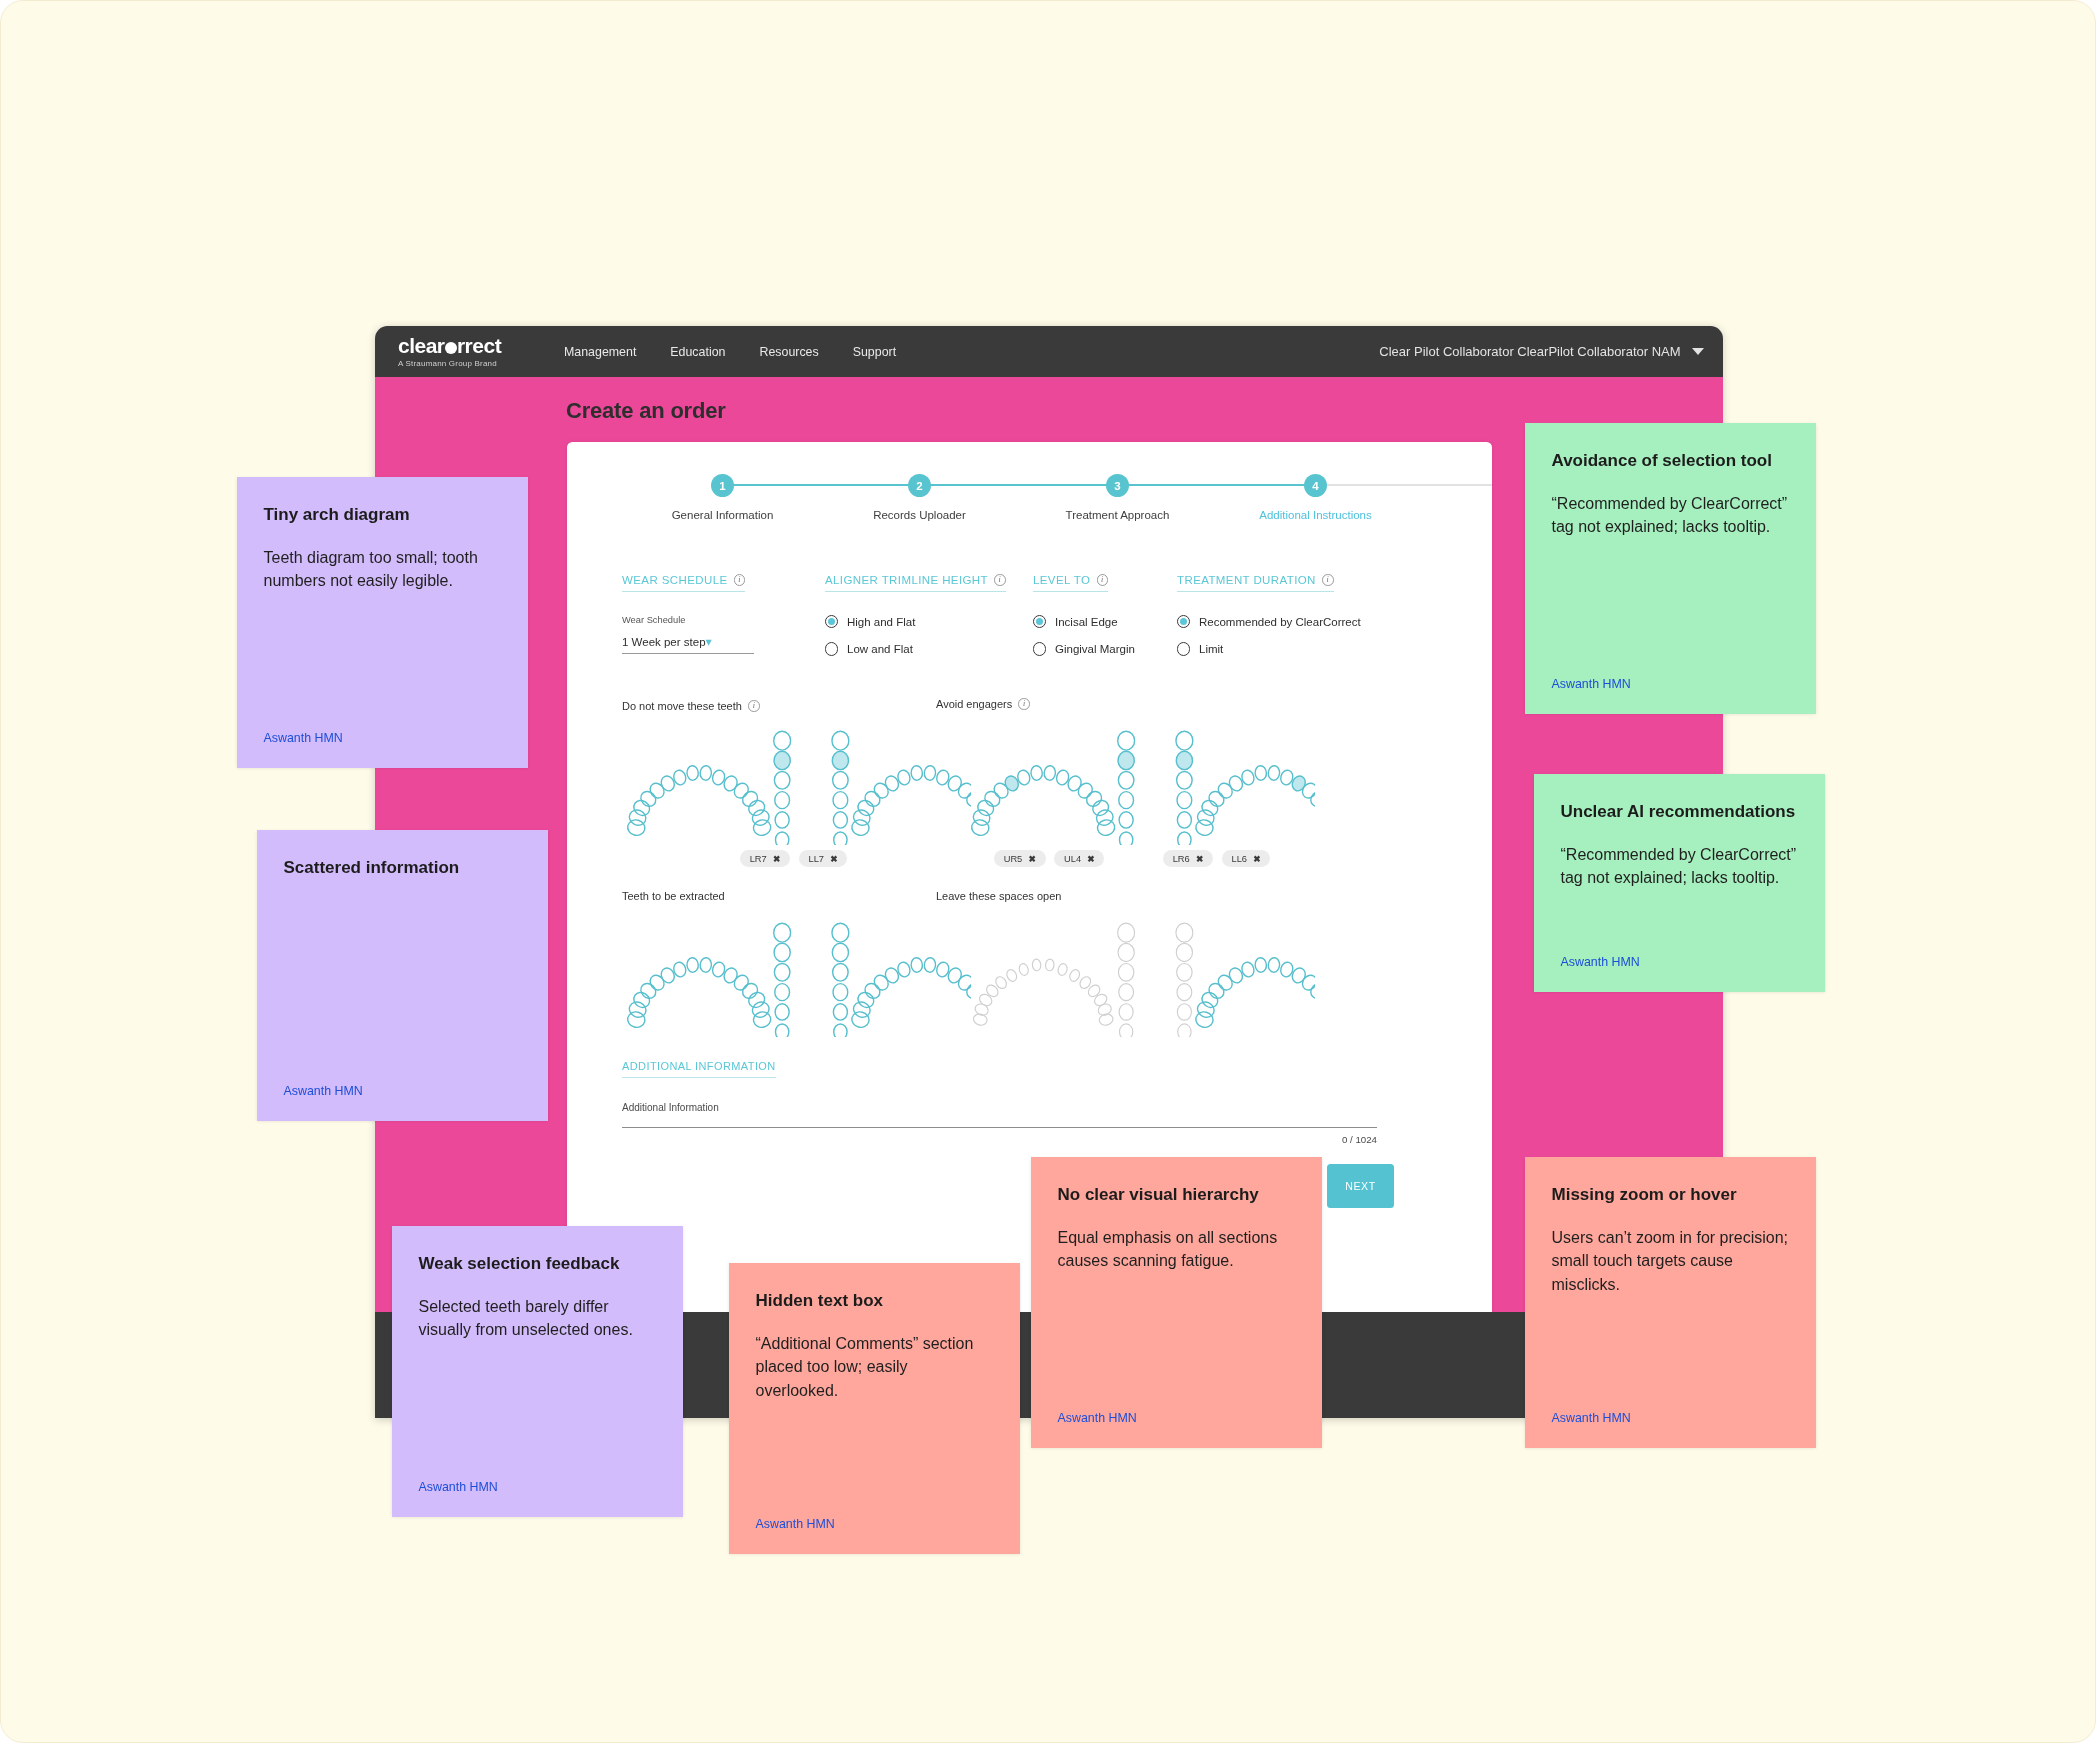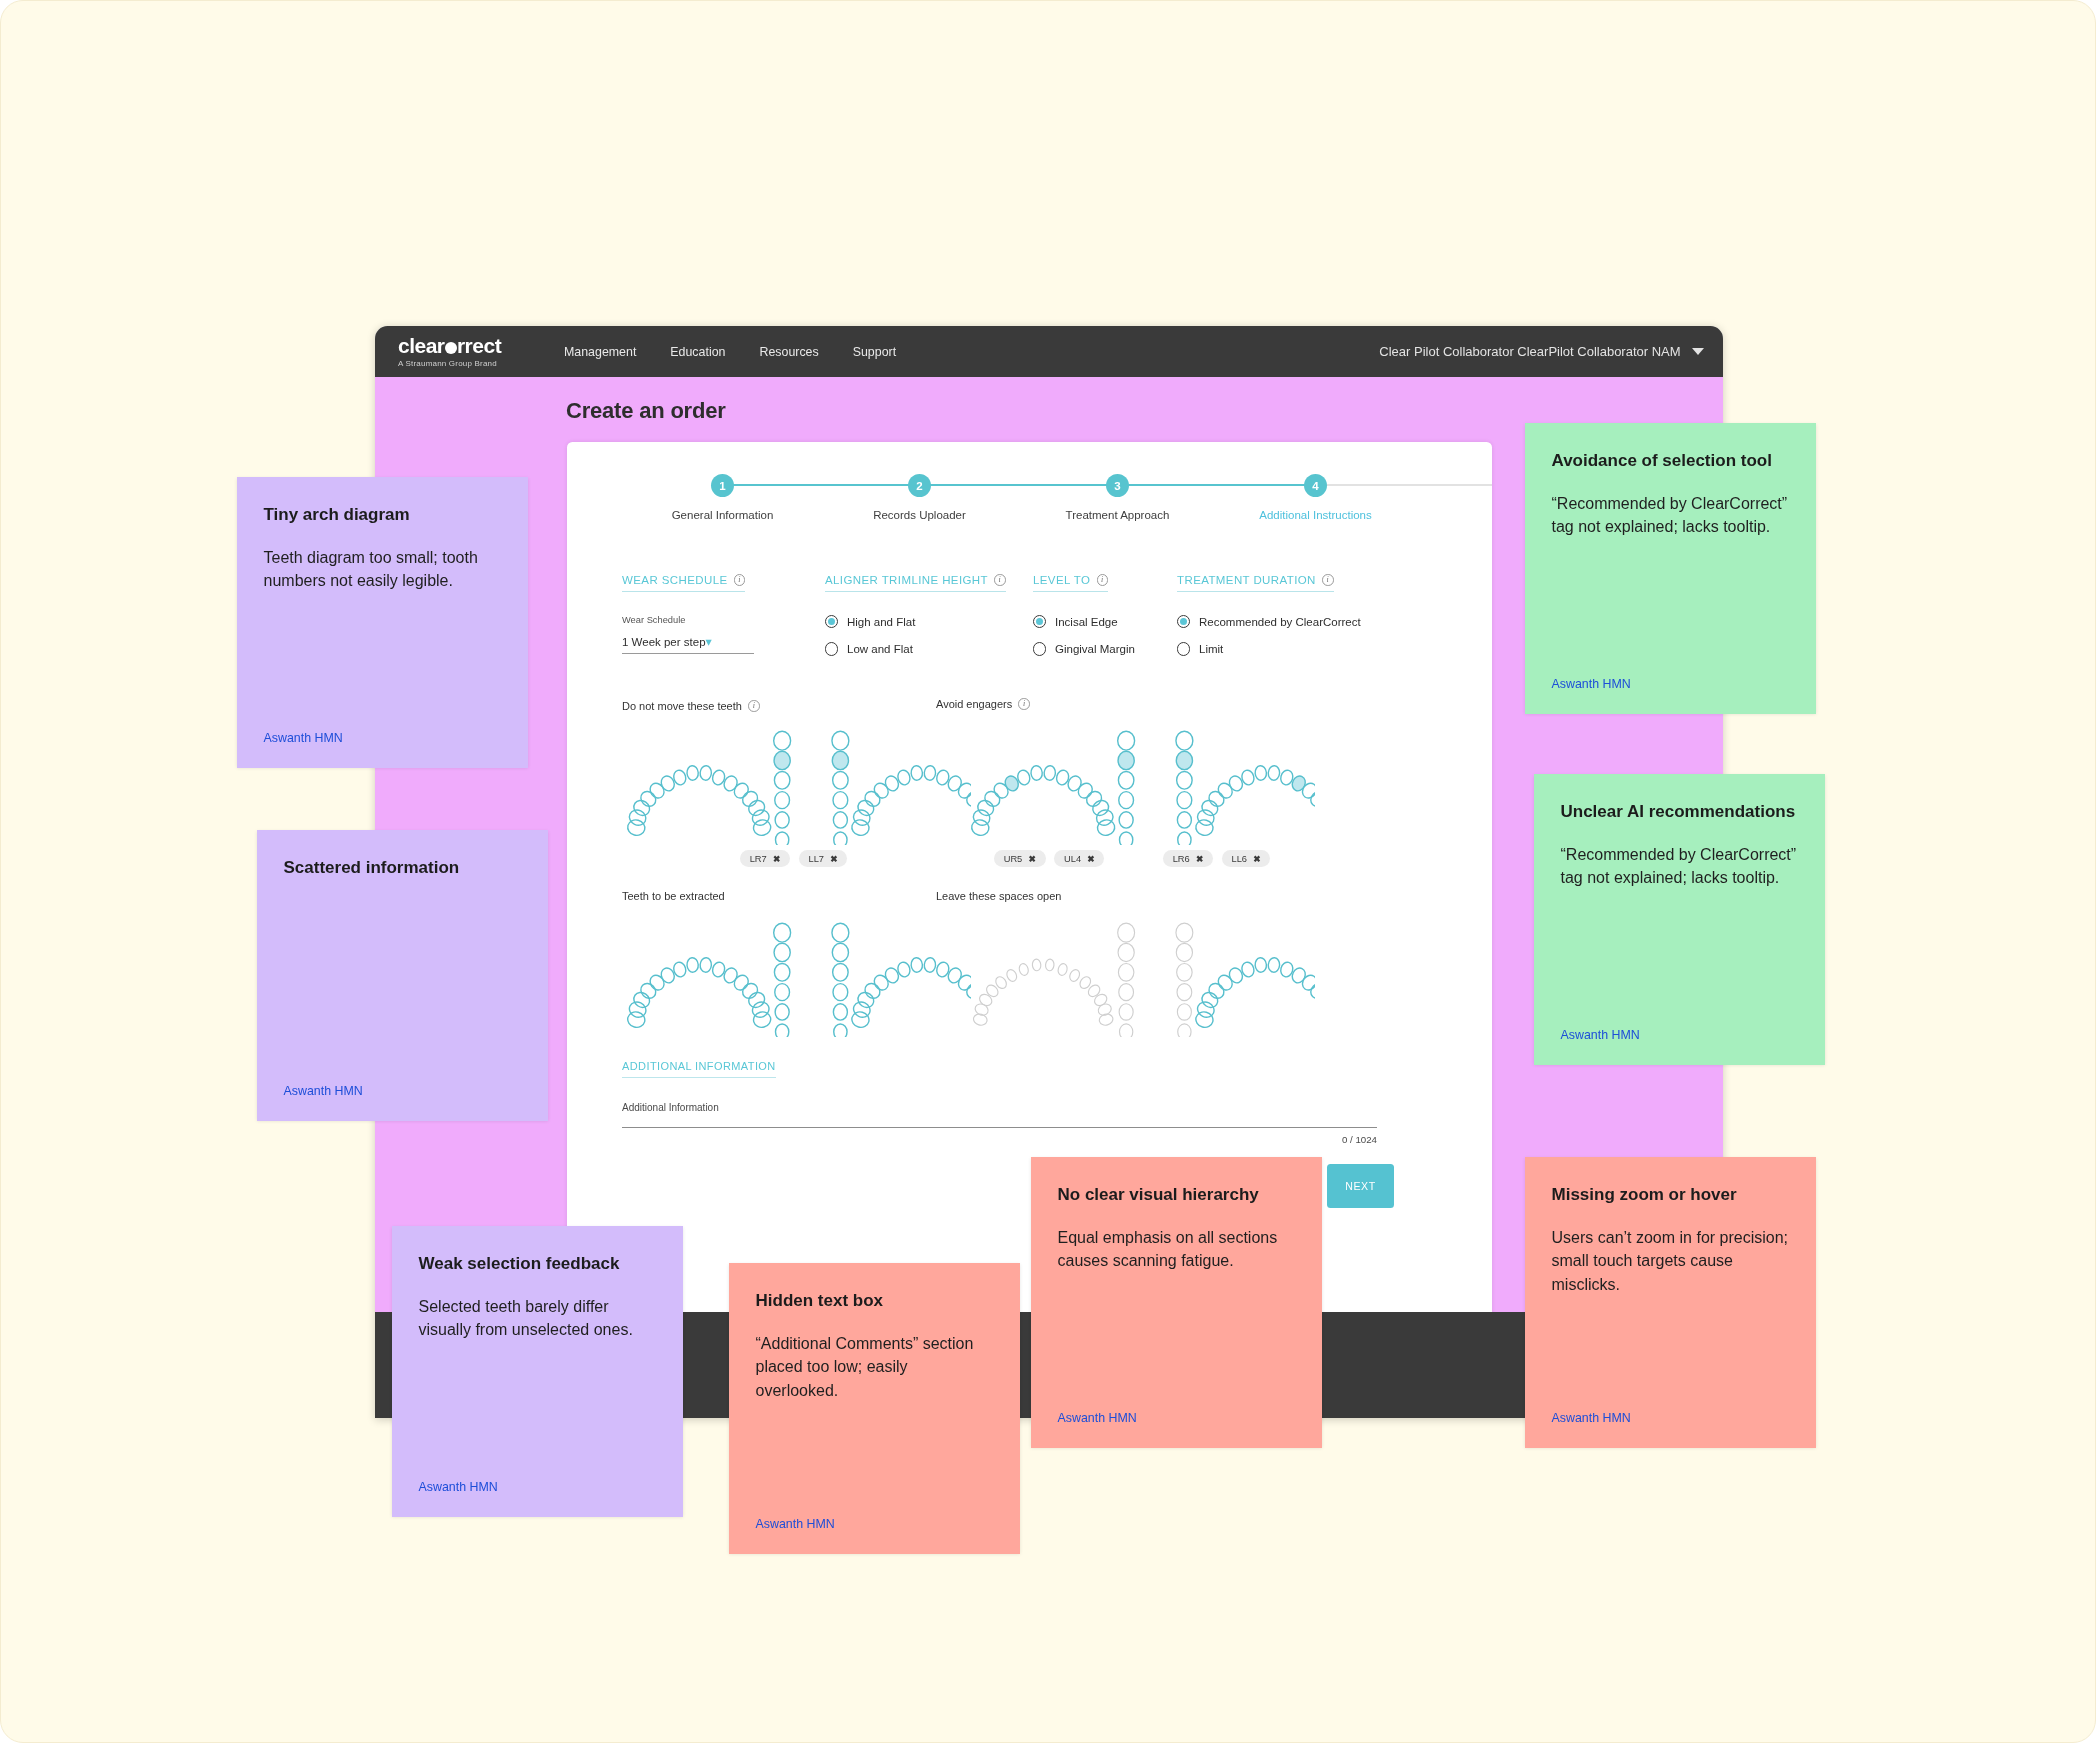--- a/index.html
+++ b/index.html
@@ -52,21 +52,21 @@
   .acct {
     position: absolute; right: 19.4px; top: 0; height: 51px;
     display: flex; align-items: center; gap: 11px;
     color: #e3e3e3; font-size: 13px; white-space: nowrap;
   }
   .caret-d {
     width: 0; height: 0; border-left: 6.2px solid transparent;
     border-right: 6.2px solid transparent; border-top: 7px solid #e3e3e3;
   }
 
-  .page-body { position: absolute; top: 51px; left: 0; right: 0; bottom: 0; background: #f0abfc; }
+  .page-body { position: absolute; top: 51px; left: 0; right: 0; bottom: 0; background: #ec4899; }
   .page-title {
     position: absolute; left: 191px; top: 21px;
     font-size: 22px; font-weight: 700; color: #2e2e2e; letter-spacing: -0.2px;
   }
 
   .card {
     position: absolute; left: 192px; top: 65px;
     width: 925px; height: 882px;
     background: #fff; border-radius: 5.3px;
     box-shadow: 0 0.9px 4.4px rgba(0,0,0,.10);
@@ -576,20 +576,20 @@
     <p>Users can’t zoom in for precision; small touch targets cause misclicks.</p>
     <div class="author">Aswanth HMN</div>
   </div>
 
   <div class="note green" style="left:1524px; top:422px; width:291px; height:291px;">
     <h4>Avoidance of selection tool</h4>
     <p>“Recommended by ClearCorrect” tag not explained; lacks tooltip.</p>
     <div class="author">Aswanth HMN</div>
   </div>
 
-  <div class="note green" style="left:1533px; top:773px; width:291px; height:291px;">
+  <div class="note green" style="left:1533px; top:773px; width:291px; height:218px;">
     <h4>Unclear AI recommendations</h4>
     <p>“Recommended by ClearCorrect” tag not explained; lacks tooltip.</p>
     <div class="author">Aswanth HMN</div>
   </div>
 
 </div>
 
 
 </body></html>

